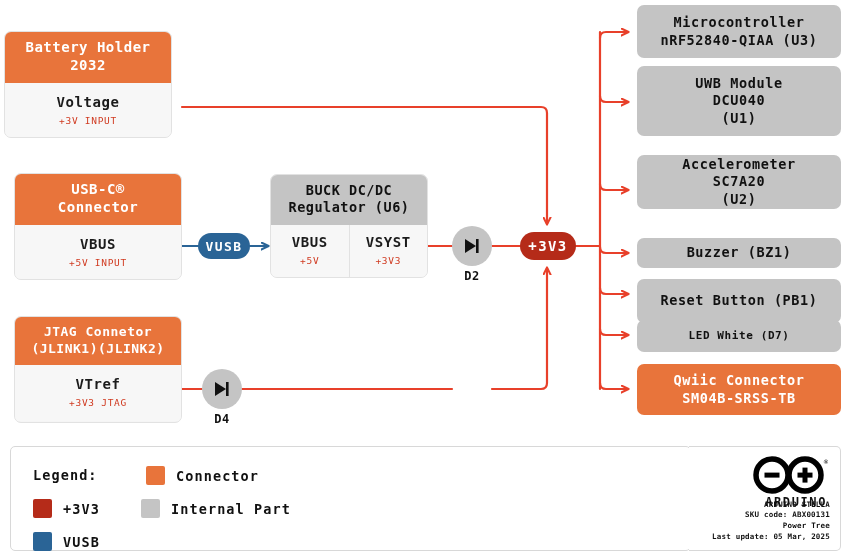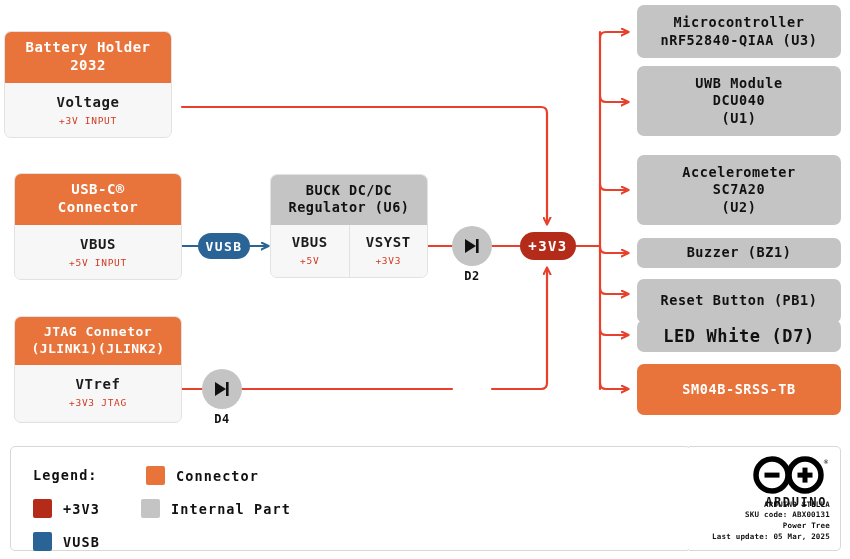--- a/index.html
+++ b/index.html
@@ -209,42 +209,43 @@
   </div>
 
   <div class="node plain grey" style="left:637px;top:66px;width:204px;height:70px;font-size:13.5px;">
     <div>
       <div>UWB Module</div>
       <div>DCU040</div>
       <div>(U1)</div>
     </div>
   </div>
 
-  <div class="node plain grey" style="left:637px;top:155px;width:204px;height:70px;font-size:13.5px;">
+  <div class="node plain grey" style="left:637px;top:155px;width:204px;height:54px;font-size:13.5px;">
     <div>
       <div>Accelerometer</div>
       <div>SC7A20</div>
       <div>(U2)</div>
     </div>
   </div>
 
   <div class="node plain grey" style="left:637px;top:238px;width:204px;height:30px;font-size:13.5px;">
     <div>Buzzer (BZ1)</div>
   </div>
 
   <div class="node plain grey" style="left:637px;top:279px;width:204px;height:44px;font-size:13.5px;">
     <div>Reset Button (PB1)</div>
   </div>
 
-  <div class="node plain grey" style="left:637px;top:320px;width:204px;height:32px;font-size:17px;">
+  <div class="node plain grey" style="left:637px;top:320px;width:204px;height:32px;font-size:11px;">
     <div>LED White (D7)</div>
   </div>
 
   <div class="node plain orange" style="left:637px;top:364px;width:204px;height:51px;font-size:13.5px;">
     <div>
+      <div>Qwiic Connector</div>
       <div>SM04B-SRSS-TB</div>
     </div>
   </div>
 
   <div class="legend">
     <div class="title">Legend:</div>
 
     <div class="row" style="left:135px;top:19px;">
       <span class="sw" style="background:#e8743b;"></span>
       <span class="txt">Connector</span>

